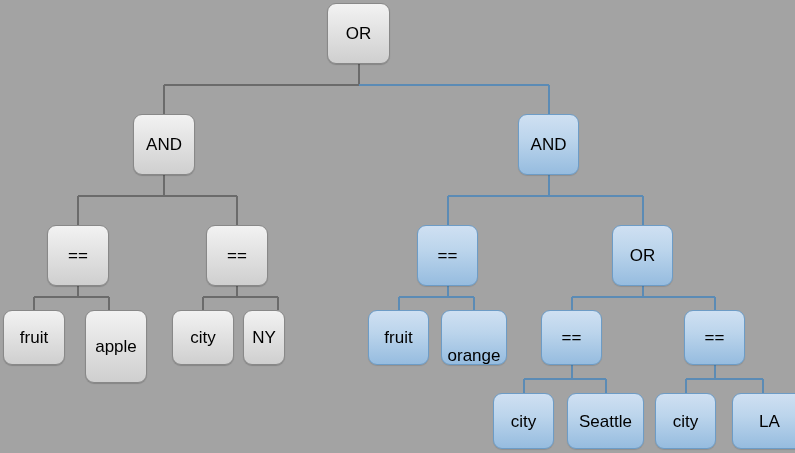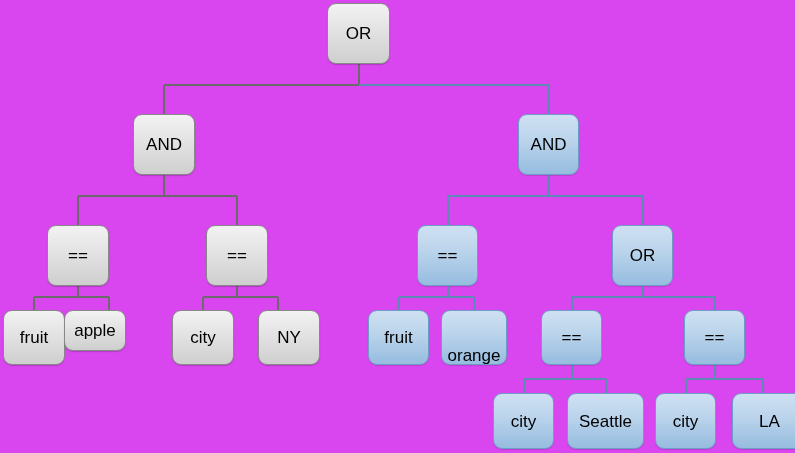--- a/index.html
+++ b/index.html
@@ -10,21 +10,21 @@
   body {
     width: 795px;
     height: 453px;
     font-family: "Liberation Sans", sans-serif;
     overflow: hidden;
   }
   #canvas {
     position: relative;
     width: 795px;
     height: 453px;
-    background: #d946ef;
+    background: #a3a3a3;
   }
   #edges {
     position: absolute;
     left: 0;
     top: 0;
     width: 795px;
     height: 453px;
   }
   .node {
     position: absolute;
@@ -113,27 +113,27 @@
     </div>
     <div class="node gray" style="left: 47px; top: 225px; width: 62px; height: 61px;">
       <span class="label">==</span>
     </div>
     <div class="node gray" style="left: 206px; top: 225px; width: 62px; height: 61px;">
       <span class="label">==</span>
     </div>
     <div class="node gray" style="left: 3px; top: 310px; width: 62px; height: 55px;">
       <span class="label">fruit</span>
     </div>
-    <div class="node gray" style="left: 64px; top: 310px; width: 62px; height: 41px; text-align: center;">
+    <div class="node gray" style="left: 85px; top: 310px; width: 62px; height: 73px; text-align: center;">
       <span class="label">apple</span>
     </div>
     <div class="node gray" style="left: 172px; top: 310px; width: 62px; height: 55px;">
       <span class="label">city</span>
     </div>
-    <div class="node gray" style="left: 258px; top: 310px; width: 62px; height: 55px;">
+    <div class="node gray" style="left: 243px; top: 310px; width: 42px; height: 55px;">
       <span class="label">NY</span>
     </div>
     <div class="node blue" style="left: 518px; top: 114px; width: 61px; height: 61px;">
       <span class="label">AND</span>
     </div>
     <div class="node blue" style="left: 417px; top: 225px; width: 61px; height: 61px;">
       <span class="label">==</span>
     </div>
     <div class="node blue" style="left: 612px; top: 225px; width: 61px; height: 61px;">
       <span class="label">OR</span>

